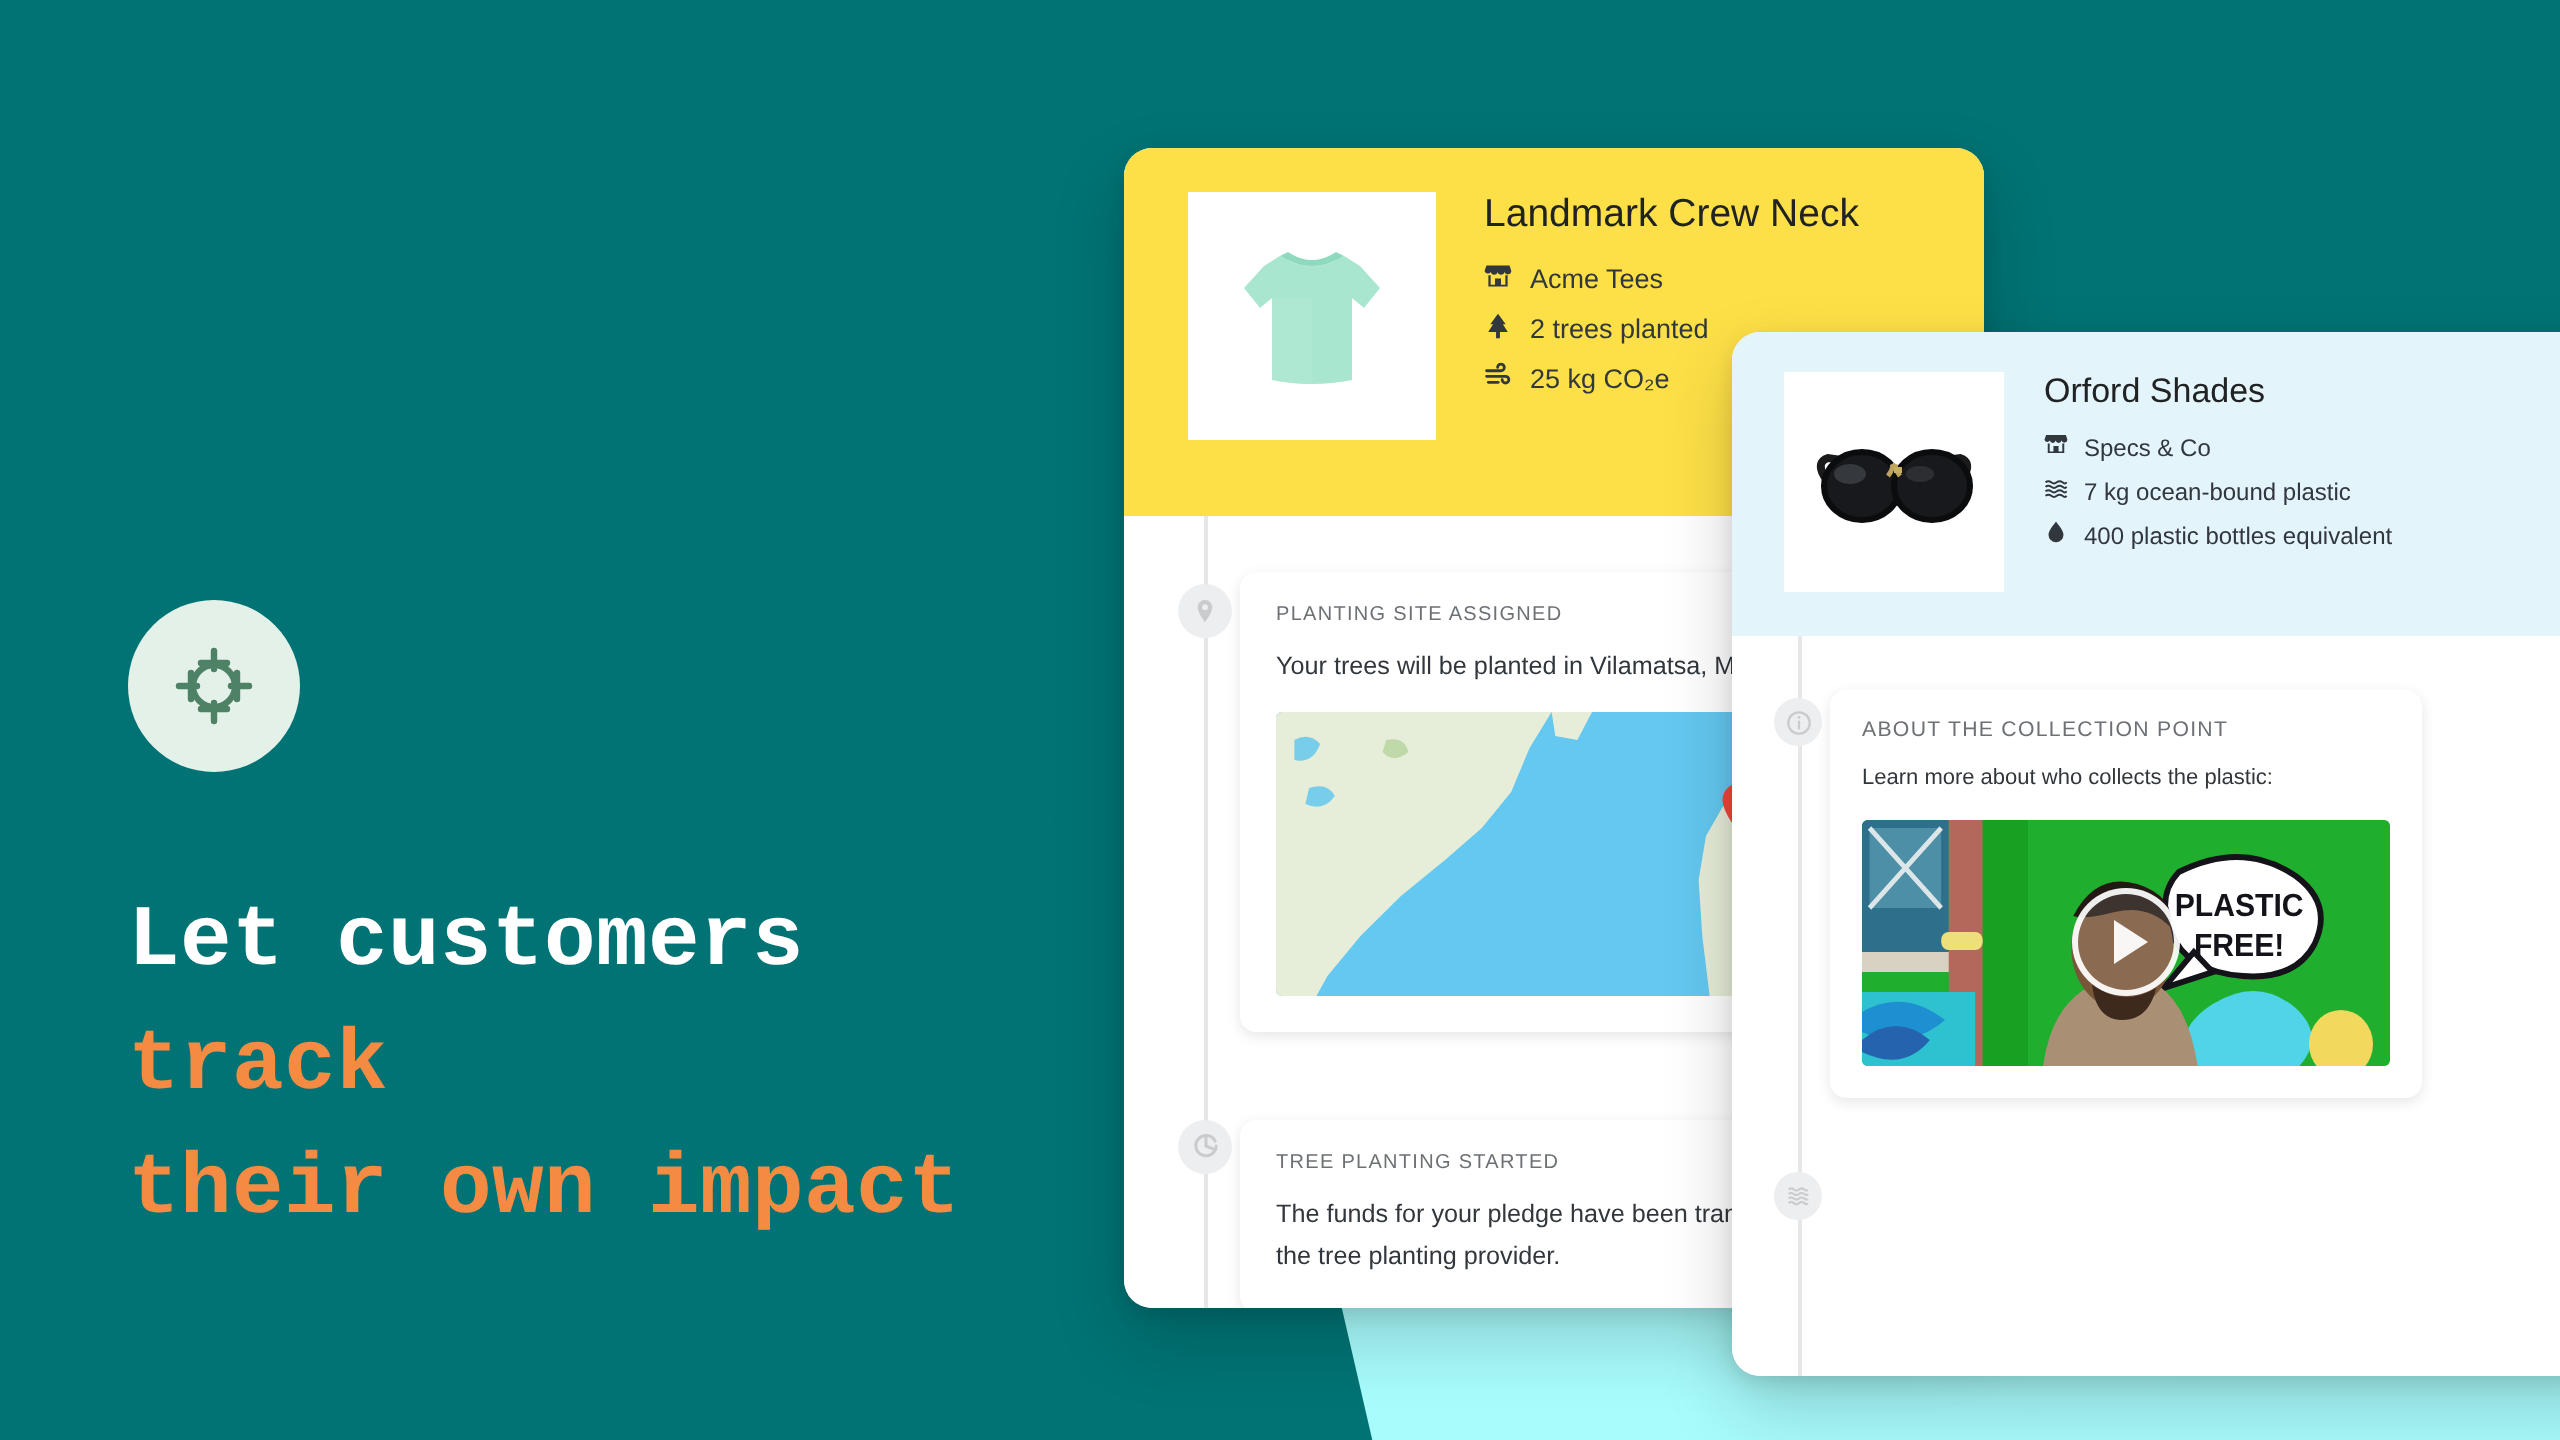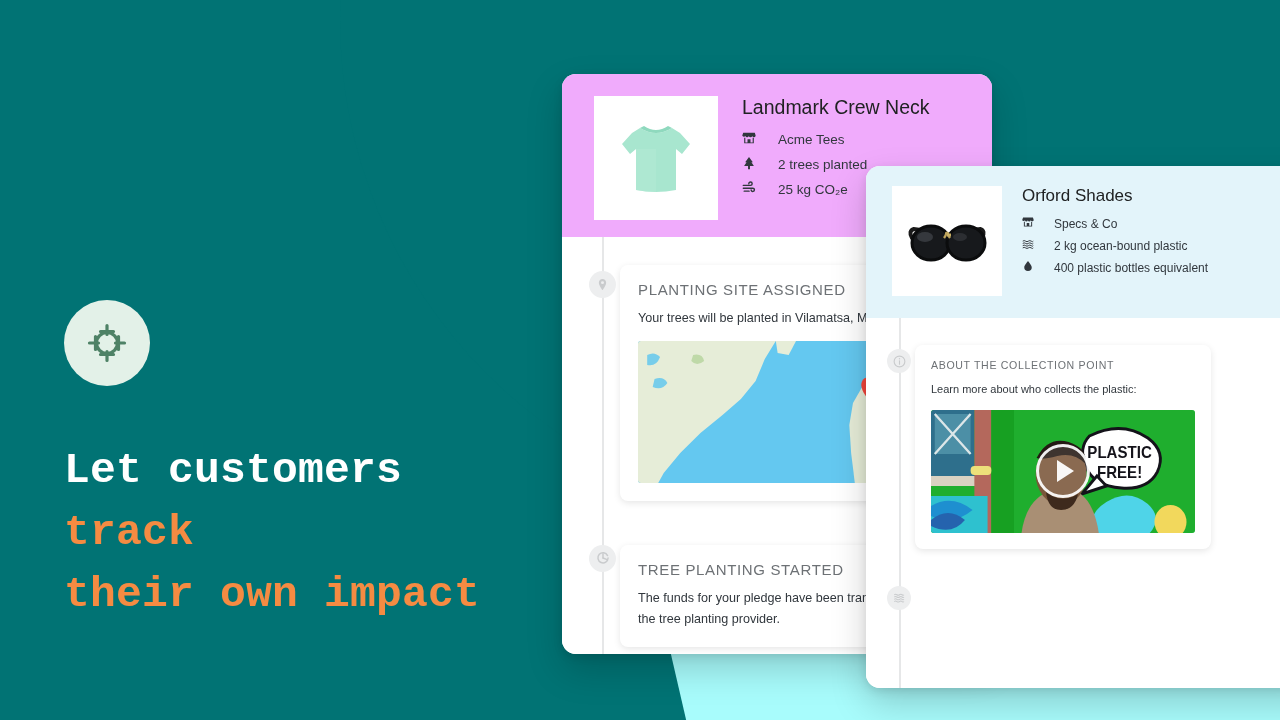--- a/index.html
+++ b/index.html
@@ -69,40 +69,40 @@
   .card {
     position: absolute;
     border-radius: 14px;
     overflow: hidden;
     box-shadow: 0 16px 36px rgba(0,0,0,0.18), 0 3px 10px rgba(0,0,0,0.10);
     background: #FFFFFF;
   }
 
   
   #card-tee { left: 562px; top: 74px; width: 430px; height: 580px; }
-  #card-tee .card-head { background: #f0abfc; padding: 22px 20px 17px 32px; display: flex; gap: 24px; }
+  #card-tee .card-head { background: #fde047; padding: 22px 20px 38px 32px; display: flex; gap: 24px; }
   #card-tee .product-title { font-size: 19.5px; color: #202223; font-weight: 400; margin-bottom: 12px; }
 
   
   #card-shades { left: 866px; top: 166px; width: 453px; height: 522px; }
   #card-shades .card-head { background: #E3F4FA; padding: 20px 18px 22px 26px; display: flex; gap: 20px; }
   #card-shades .product-title { font-size: 17px; color: #202223; font-weight: 400; margin-bottom: 10px; }
 
   .product-thumb {
     background: #FFFFFF;
     flex: none;
     display: flex; align-items: center; justify-content: center;
   }
   #card-tee .product-thumb { width: 124px; height: 124px; }
   #card-shades .product-thumb { width: 110px; height: 110px; }
 
   .meta-list { list-style: none; }
-  .meta-row { display: flex; align-items: center; gap: 22px; margin-bottom: 8px; color: #31373D; }
+  .meta-row { display: flex; align-items: center; gap: 9px; margin-bottom: 8px; color: #31373D; }
   #card-tee .meta-row { font-size: 13.5px; }
-  #card-shades .meta-row { font-size: 12px; gap: 20px; margin-bottom: 7px; }
+  #card-shades .meta-row { font-size: 12px; gap: 8px; margin-bottom: 7px; }
   .meta-icon { flex: none; display: block; }
 
   
   .timeline { position: relative; padding: 0 0 0 0; background: #FFFFFF; height: 100%; }
   .tl-line {
     position: absolute; top: 0; bottom: 0;
     width: 2px; background: #E6E7E8;
   }
   #card-tee .tl-line { left: 40px; }
   #card-shades .tl-line { left: 33px; }
@@ -124,21 +124,21 @@
   }
   #card-tee .tl-panel { margin-left: 58px; width: 330px; padding: 16px 18px 18px 18px; }
   #card-shades .tl-panel { margin-left: 49px; width: 296px; padding: 14px 16px 16px 16px; }
 
   .tl-heading {
     text-transform: uppercase;
     letter-spacing: 0.65px;
     color: #6D7175;
     font-weight: 400;
   }
-  #card-tee .tl-heading { font-size: 15px; }
+  #card-tee .tl-heading { font-size: 10px; }
   #card-shades .tl-heading { font-size: 10.6px; }
 
   .tl-body { color: #31373D; margin-top: 10px; }
   #card-tee .tl-body { font-size: 12.6px; line-height: 1.65; }
   #card-shades .tl-body { font-size: 11px; line-height: 1.6; }
 
   
   .map-box {
     margin-top: 12px;
     width: 100%; height: 142px;
@@ -328,21 +328,21 @@
           </li>
           <li class="meta-row">
             <span class="meta-icon">
               <svg width="12" height="12" viewBox="0 0 16 16" fill="none" stroke="#31373D" stroke-width="1.3">
                 <path d="M1 4.2q1.9-1.5 3.8 0t3.7 0q1.9-1.5 3.8 0t2.7 0"></path>
                 <path d="M1 7.2q1.9-1.5 3.8 0t3.7 0q1.9-1.5 3.8 0t2.7 0"></path>
                 <path d="M1 10.2q1.9-1.5 3.8 0t3.7 0q1.9-1.5 3.8 0t2.7 0"></path>
                 <path d="M1 13.2q1.9-1.5 3.8 0t3.7 0q1.9-1.5 3.8 0t2.7 0"></path>
               </svg>
             </span>
-            <span>2 kg ocean-bound plastic</span>
+            <span>7 kg ocean-bound plastic</span>
           </li>
           <li class="meta-row">
             <span class="meta-icon">
               <svg width="12" height="12" viewBox="0 0 16 16" fill="#31373D">
                 <path d="M8 1.2s5 5.6 5 8.6a5 5 0 0 1-10 0c0-3 5-8.6 5-8.6z"></path>
               </svg>
             </span>
             <span>400 plastic bottles equivalent</span>
           </li>
         </ul>

